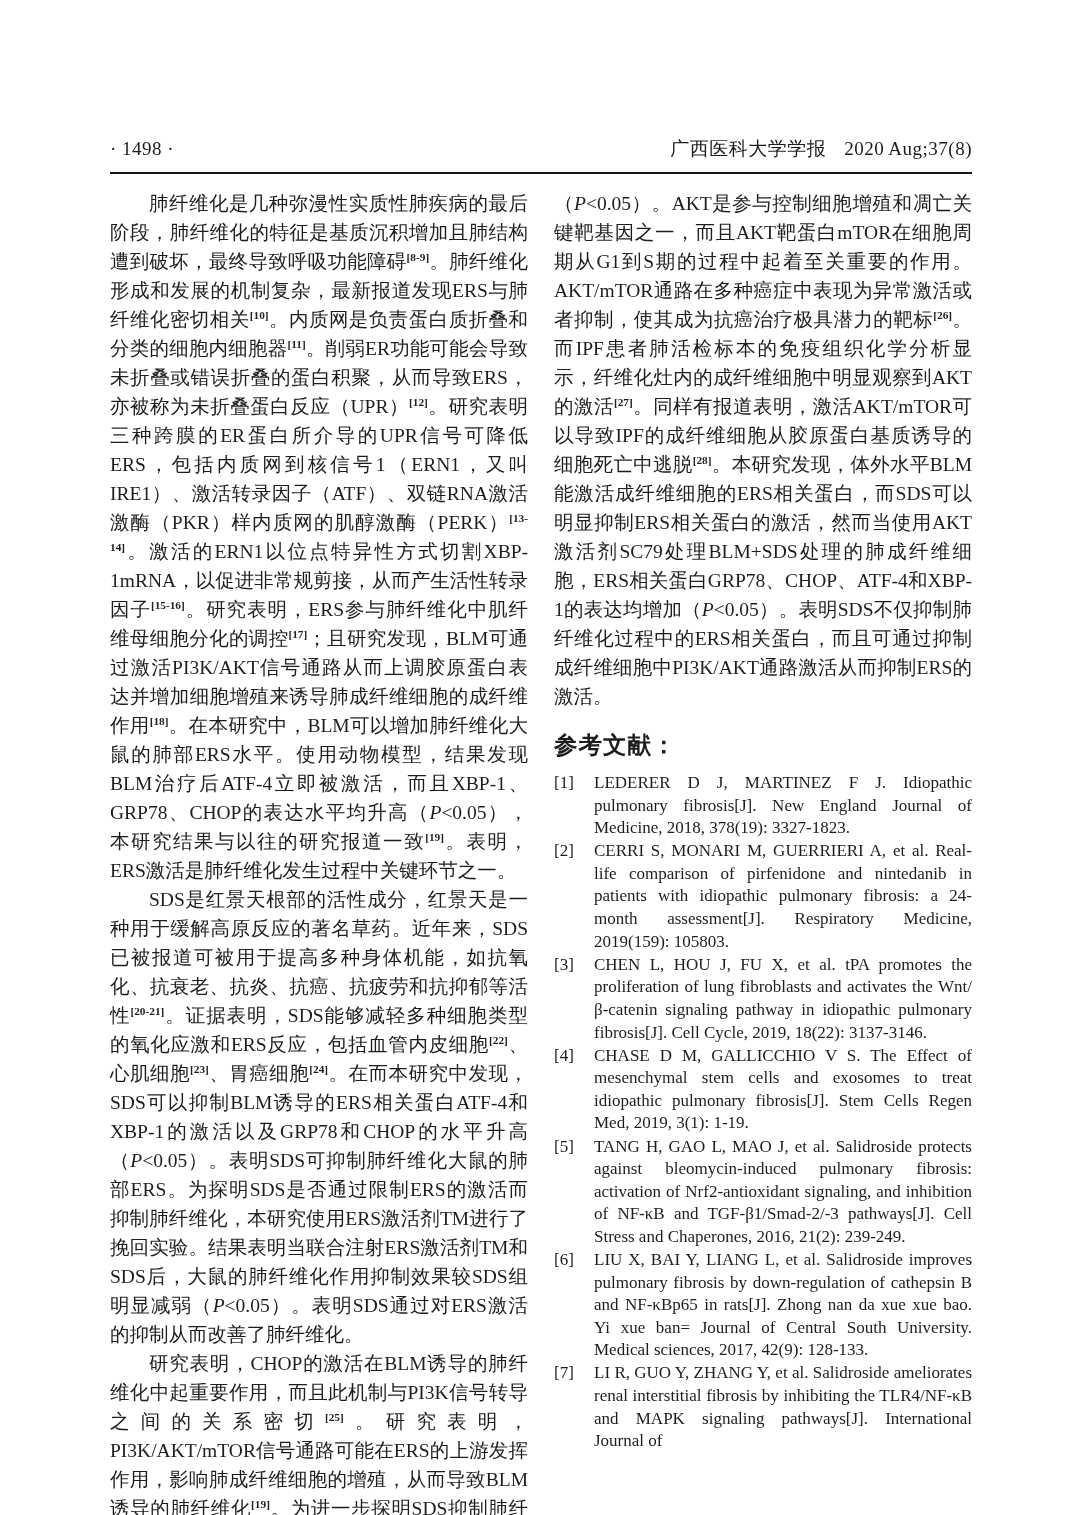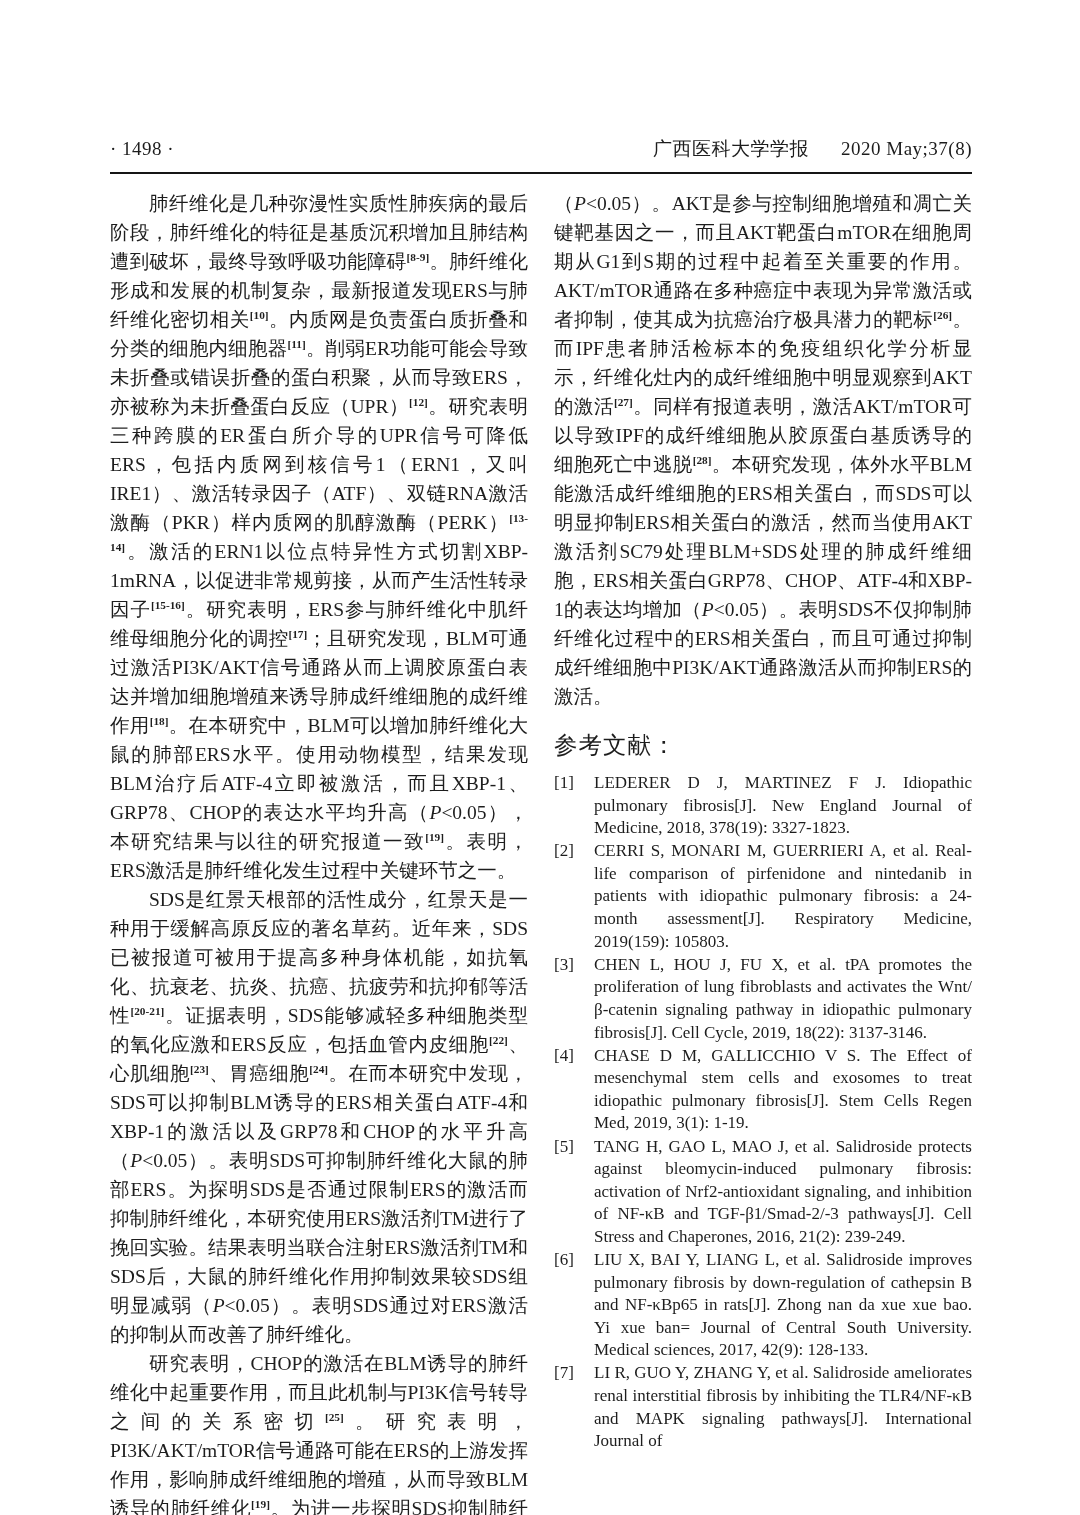--- a/index.html
+++ b/index.html
@@ -15,21 +15,21 @@
     width: 1080px; height: 1515px;
     padding: 136px 108px 0 110px;
   }
   .page-header {
     display: flex;
     justify-content: space-between;
     align-items: baseline;
     font-size: 19px;
     letter-spacing: 0.5px;
   }
-  .journal-info { display: flex; gap: 32px; align-items: baseline; }
+  .journal-info { display: flex; gap: 18px; align-items: baseline; }
   .header-rule {
     border: none;
     border-top: 2.5px solid #151515;
     margin: 10px 0 0 0;
   }
   .columns {
     display: flex;
     gap: 26px;
     margin-top: 15px;
   }
@@ -46,21 +46,21 @@
   }
   p.no-indent { text-indent: 0; }
   sup {
     font-size: 0.58em;
     line-height: 0;
     vertical-align: super;
     font-weight: bold;
   }
   .refs-heading {
     font-family: "Liberation Sans", "DejaVu Sans", sans-serif;
-    font-weight: normal;
+    font-weight: bold;
     font-size: 23.5px;
     margin: 20px 0 12px 0;
     text-indent: 0;
     letter-spacing: 1px;
   }
   .ref-list { margin: 0; }
   .ref {
     display: flex;
     font-size: 17px;
     line-height: 22.6px;
@@ -77,21 +77,21 @@
 </style>
 </head>
 <body>
 
 <div class="page">
 
   <div class="page-header">
     <span>· 1498 ·</span>
     <span class="journal-info">
       <span>广西医科大学学报</span>
-      <span>2020 May;37(8)</span>
+      <span>2020 Aug;37(8)</span>
     </span>
   </div>
 
   <hr class="header-rule">
 
   <div class="columns">
 
     <div class="col">
       <p class="body-para">肺纤维化是几种弥漫性实质性肺疾病的最后阶段，肺纤维化的特征是基质沉积增加且肺结构遭到破坏，最终导致呼吸功能障碍<sup>[8-9]</sup>。肺纤维化形成和发展的机制复杂，最新报道发现ERS与肺纤维化密切相关<sup>[10]</sup>。内质网是负责蛋白质折叠和分类的细胞内细胞器<sup>[11]</sup>。削弱ER功能可能会导致未折叠或错误折叠的蛋白积聚，从而导致ERS，亦被称为未折叠蛋白反应（UPR）<sup>[12]</sup>。研究表明三种跨膜的ER蛋白所介导的UPR信号可降低ERS，包括内质网到核信号1（ERN1，又叫IRE1）、激活转录因子（ATF）、双链RNA激活激酶（PKR）样内质网的肌醇激酶（PERK）<sup>[13-14]</sup>。激活的ERN1以位点特异性方式切割XBP-1mRNA，以促进非常规剪接，从而产生活性转录因子<sup>[15-16]</sup>。研究表明，ERS参与肺纤维化中肌纤维母细胞分化的调控<sup>[17]</sup>；且研究发现，BLM可通过激活PI3K/AKT信号通路从而上调胶原蛋白表达并增加细胞增殖来诱导肺成纤维细胞的成纤维作用<sup>[18]</sup>。在本研究中，BLM可以增加肺纤维化大鼠的肺部ERS水平。使用动物模型，结果发现BLM治疗后ATF-4立即被激活，而且XBP-1、GRP78、CHOP的表达水平均升高（<i>P</i>&lt;0.05），本研究结果与以往的研究报道一致<sup>[19]</sup>。表明，ERS激活是肺纤维化发生过程中关键环节之一。</p>
       <p class="body-para">SDS是红景天根部的活性成分，红景天是一种用于缓解高原反应的著名草药。近年来，SDS已被报道可被用于提高多种身体机能，如抗氧化、抗衰老、抗炎、抗癌、抗疲劳和抗抑郁等活性<sup>[20-21]</sup>。证据表明，SDS能够减轻多种细胞类型的氧化应激和ERS反应，包括血管内皮细胞<sup>[22]</sup>、心肌细胞<sup>[23]</sup>、胃癌细胞<sup>[24]</sup>。在而本研究中发现，SDS可以抑制BLM诱导的ERS相关蛋白ATF-4和XBP-1的激活以及GRP78和CHOP的水平升高（<i>P</i>&lt;0.05）。表明SDS可抑制肺纤维化大鼠的肺部ERS。为探明SDS是否通过限制ERS的激活而抑制肺纤维化，本研究使用ERS激活剂TM进行了挽回实验。结果表明当联合注射ERS激活剂TM和SDS后，大鼠的肺纤维化作用抑制效果较SDS组明显减弱（<i>P</i>&lt;0.05）。表明SDS通过对ERS激活的抑制从而改善了肺纤维化。</p>

